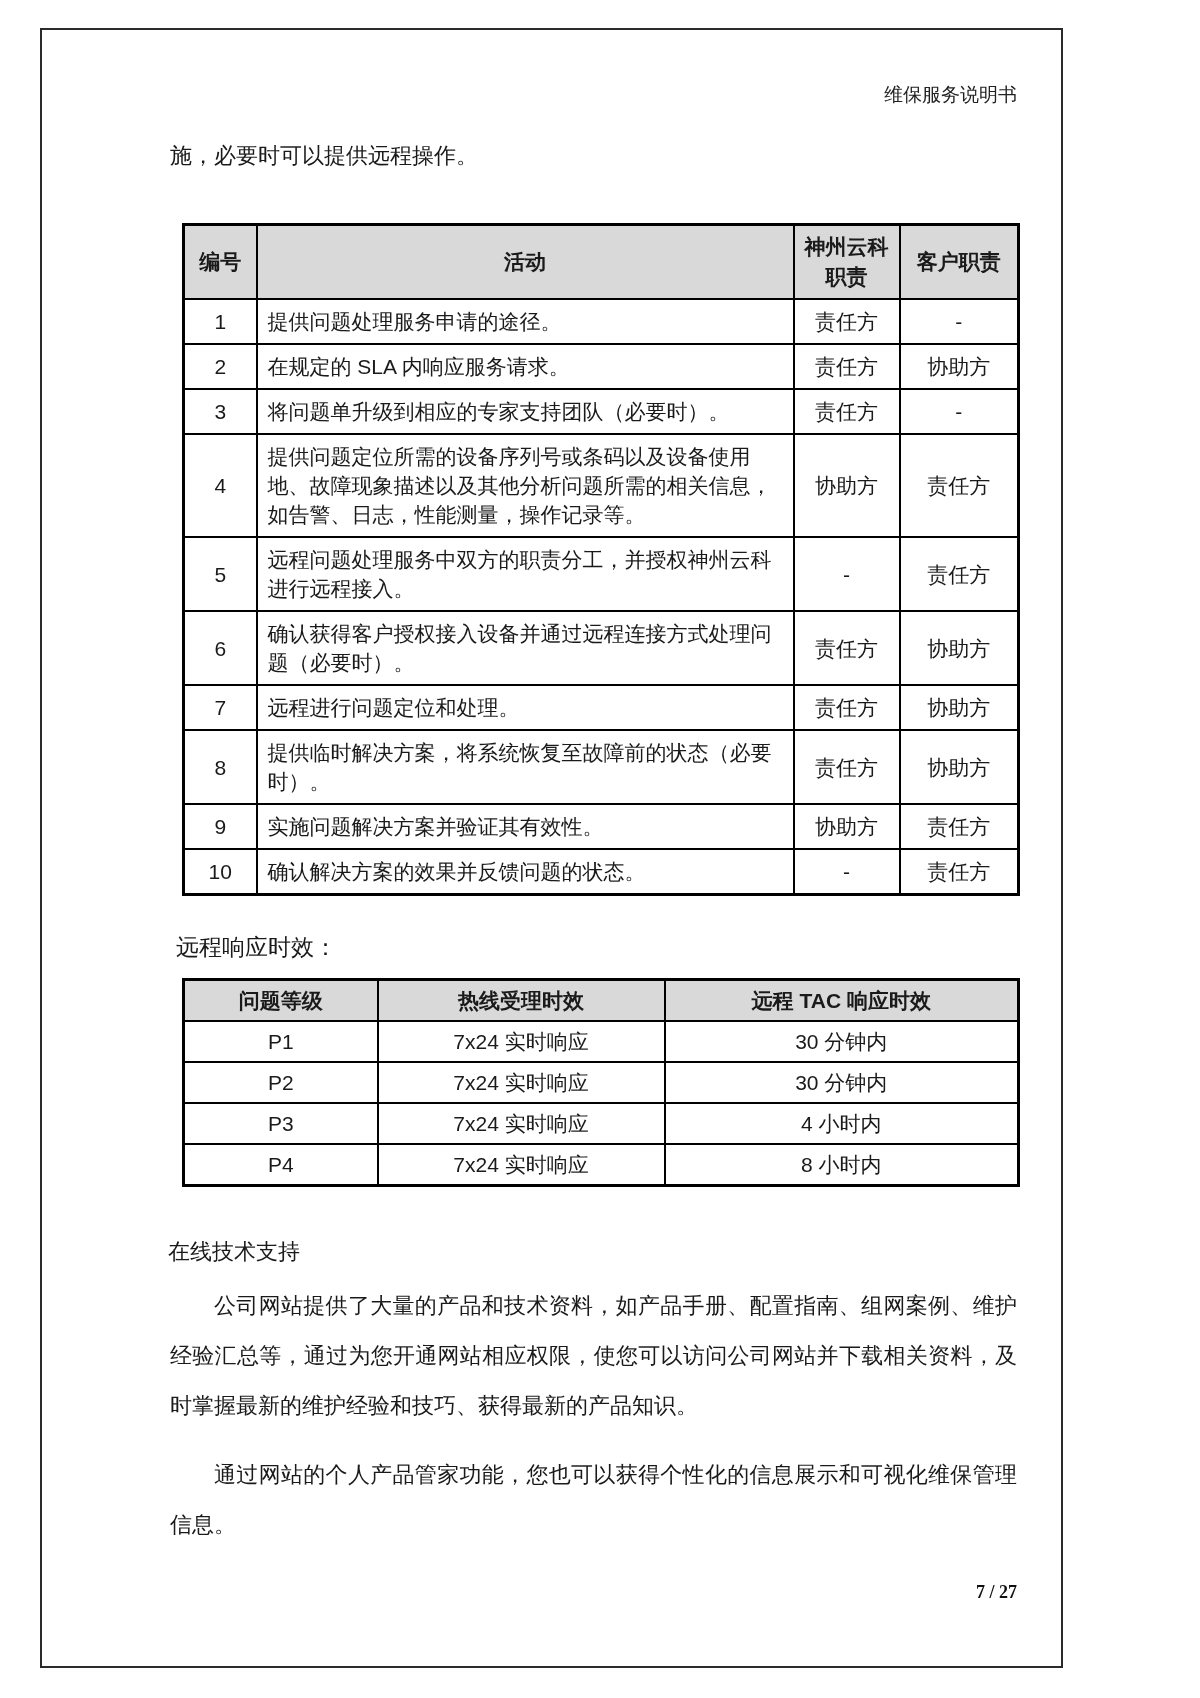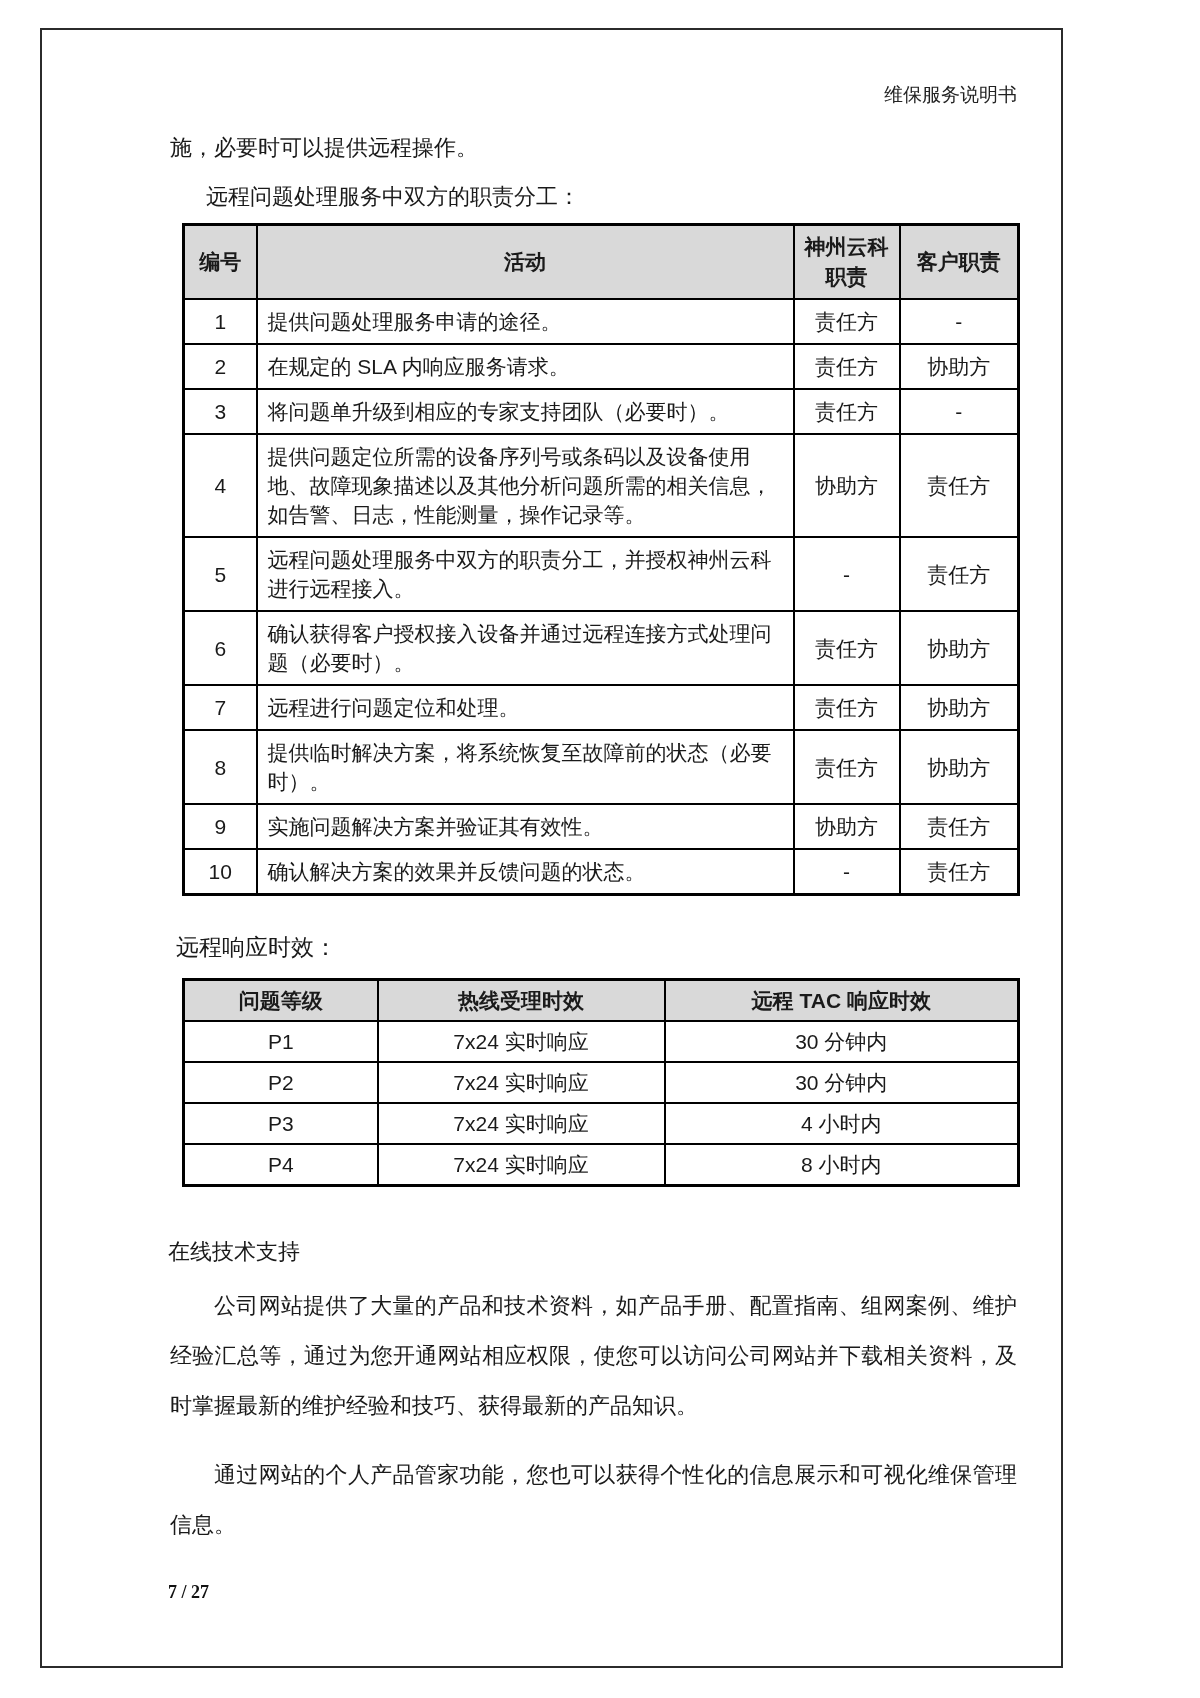--- a/index.html
+++ b/index.html
@@ -22,21 +22,21 @@
   .doc-header {
     position: absolute;
     left: 168px; top: 82px; width: 849px;
     text-align: right;
     font-family: "Liberation Serif", serif;
     font-size: 19px;
     color: #222222;
   }
   .intro-line-1 {
     position: absolute;
-    left: 170px; top: 132px; width: 847px;
+    left: 170px; top: 140px; width: 847px;
     font-size: 22px; line-height: 32px;
     margin: 0;
   }
   .intro-line-2 {
     position: absolute;
     left: 170px; top: 181px; width: 847px;
     font-size: 22px; line-height: 32px;
     text-indent: 36px;
     margin: 0;
   }
@@ -92,37 +92,36 @@
     line-height: 50px;
     text-align: justify;
     text-indent: 44px;
     margin: 0;
   }
   .para-1 { top: 1281px; }
   .para-2 { top: 1450px; }
   .doc-footer {
     position: absolute;
     left: 168px; top: 1582px; width: 849px;
-    text-align: left;
+    text-align: right;
     font-family: "Liberation Serif", serif;
     font-weight: 600;
     font-size: 18px;
     color: #111;
   }
 </style>
 </head>
 <body>
 
 <div class="page">
   <div class="frame"></div>
 
   <div class="doc-header">维保服务说明书</div>
 
   <p class="intro-line-1">施，必要时可以提供远程操作。</p>
-  <p class="intro-line-2">远程问题处理服务中双方的职责分工：</p>
 
   <table class="t1">
     <colgroup>
       <col style="width:73px">
         <col style="width:537px">
         <col style="width:106px">
         <col style="width:119px">
     </colgroup>
     <thead>
       <tr>

